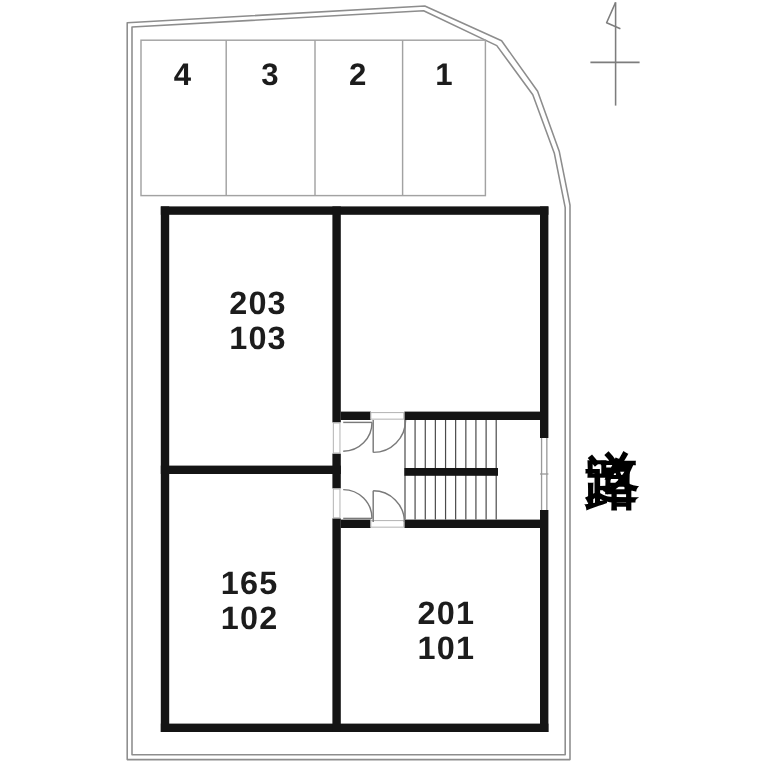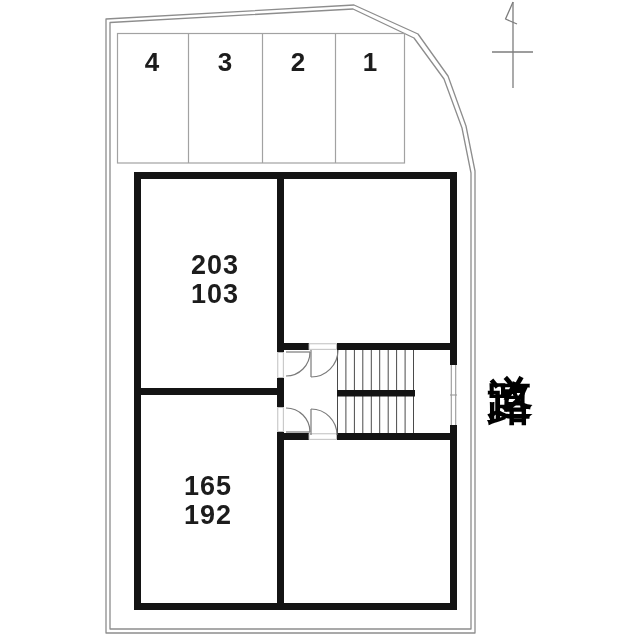--- a/index.html
+++ b/index.html
@@ -133,24 +133,28 @@
       <line x1="492" y1="52" x2="533" y2="52"></line>
       <path d="M513,2 L505.5,19 L517,24"></path>
     </g>
   </svg>
 
   <div class="plabel" style="left:152px;top:62px">4</div>
   <div class="plabel" style="left:225px;top:62px">3</div>
   <div class="plabel" style="left:298px;top:62px">2</div>
   <div class="plabel" style="left:370px;top:62px">1</div>
 
-  <div class="room-label" style="left:215px;top:280px">
+  <div class="room-label" style="left:215px;top:268px">
     <div>203</div>
     <div>103</div>
   </div>
   <div class="room-label" style="left:208px;top:501px">
     <div>165</div>
-    <div>192</div>
+    <div>102</div>
+  </div>
+  <div class="room-label" style="left:372px;top:526px">
+    <div>201</div>
+    <div>101</div>
   </div>
 
   <div class="road-label">道路</div>
 
 </div>
 
 </body></html>

